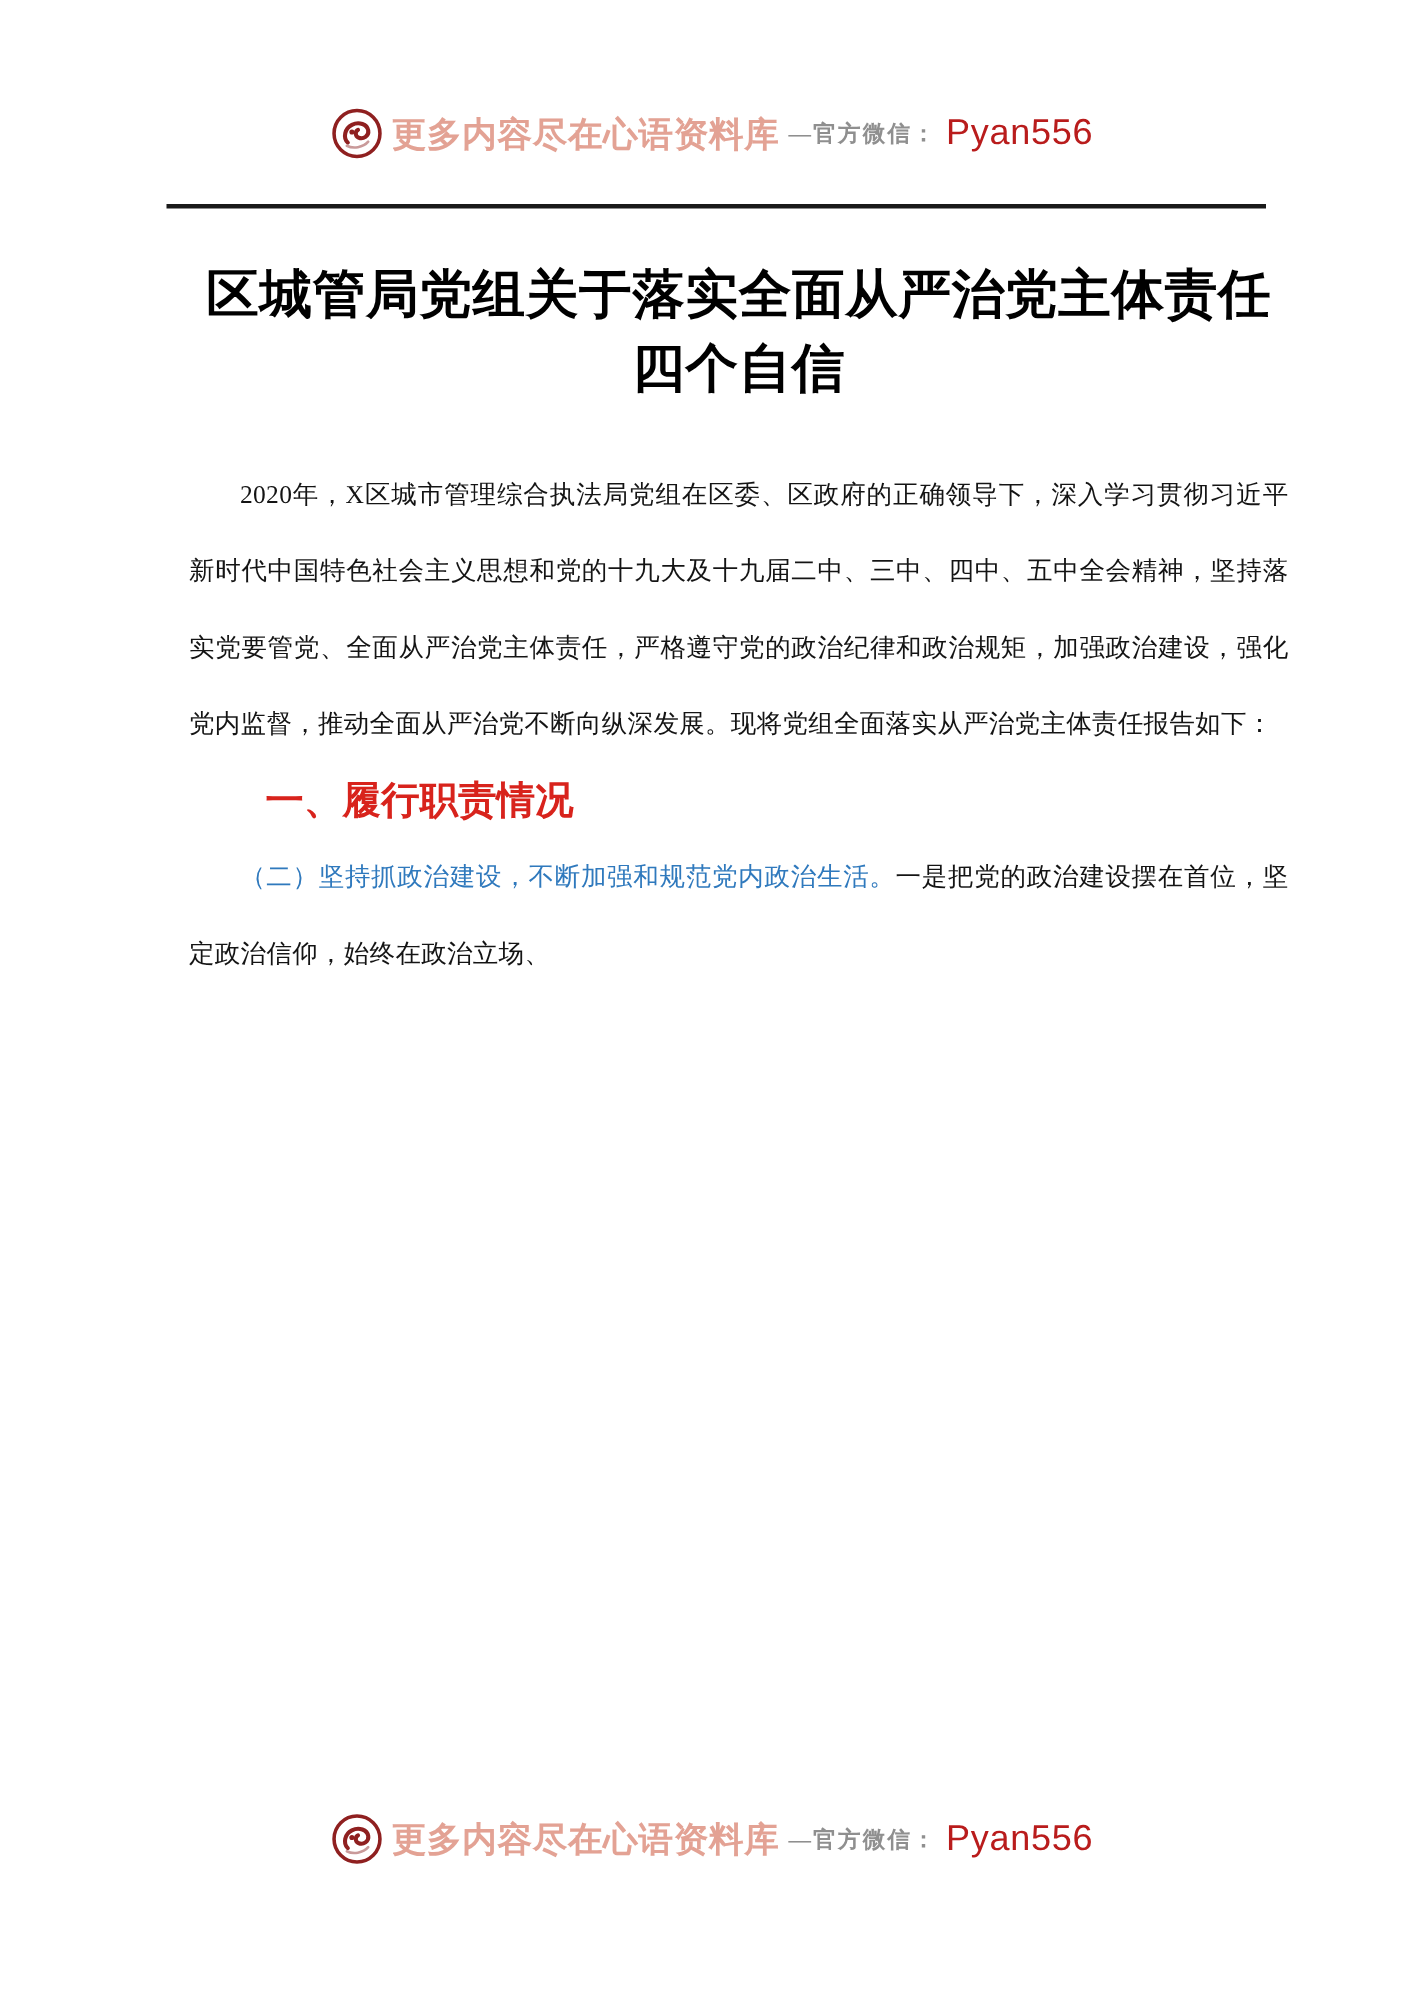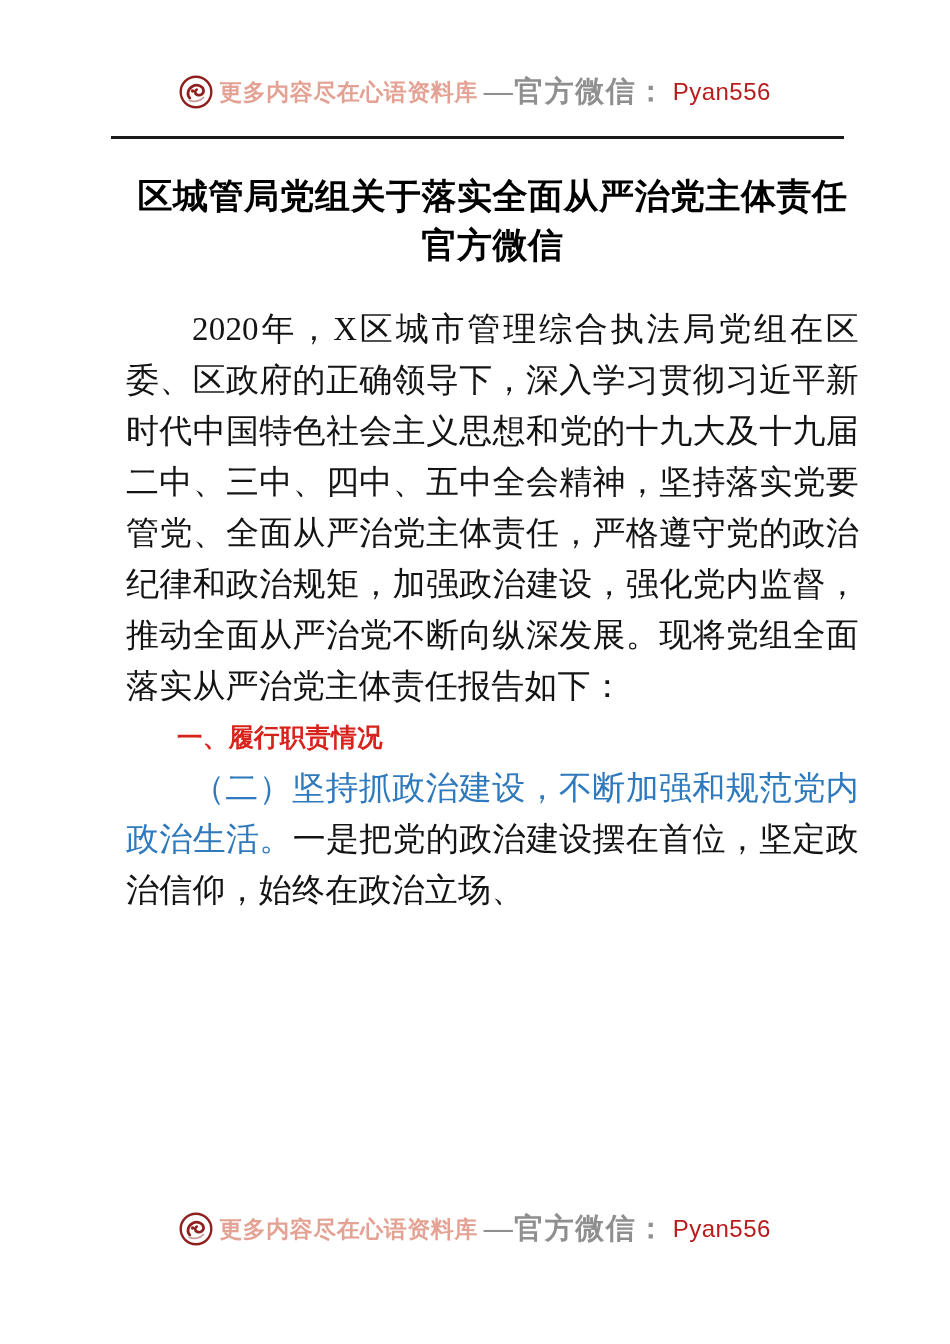--- a/index.html
+++ b/index.html
@@ -41,21 +41,21 @@
     color: #e3a294;
     font-family: "Liberation Serif", "DejaVu Serif", serif;
     font-weight: 700;
     font-size: 23px;
     letter-spacing: 0.5px;
   }
   .wm-text-b {
     color: #8f8f8f;
     font-family: "Liberation Serif", "DejaVu Serif", serif;
     font-weight: 700;
-    font-size: 29px;
+    font-size: 15px;
     letter-spacing: 1.5px;
   }
   .wm-text-c {
     color: #b91c1c;
     font-family: "Liberation Sans", "DejaVu Sans", sans-serif;
     font-weight: 400;
     font-size: 24px;
     letter-spacing: 0.5px;
   }
 
@@ -96,21 +96,21 @@
     line-height: 49px;
     color: #000000;
     text-align: center;
     letter-spacing: 0.5px;
     margin: 0 0 34px 0;
     padding: 0 8px;
   }
 
   p.para {
     margin: 0;
-    font-size: 33px;
+    font-size: 17px;
     line-height: 51px;
     color: #141414;
     text-align: justify;
     text-justify: inter-ideograph;
     text-indent: 2em;
     letter-spacing: 0.2px;
   }
 
   h2.section-head {
     margin: 0;
@@ -143,21 +143,21 @@
       <span class="wm-text-b">—官方微信：</span>
       <span class="wm-text-c">Pyan556</span>
   </div>
 
   <div id="header-rule"></div>
 
   <div class="doc-body">
 
     <h1 class="doc-title">
       <span>区城管局党组关于落实全面从严治党主体责任</span><br>
-      <span>官方微信</span>
+      <span>四个自信</span>
     </h1>
 
     <p class="para">2020年，X区城市管理综合执法局党组在区委、区政府的正确领导下，深入学习贯彻习近平新时代中国特色社会主义思想和党的十九大及十九届二中、三中、四中、五中全会精神，坚持落实党要管党、全面从严治党主体责任，严格遵守党的政治纪律和政治规矩，加强政治建设，强化党内监督，推动全面从严治党不断向纵深发展。现将党组全面落实从严治党主体责任报告如下：</p>
 
     <h2 class="section-head">一、履行职责情况</h2>
 
 
     <p class="para"><span class="sub-label">（二）坚持抓政治建设，不断加强和规范党内政治生活。</span><span>一是把党的政治建设摆在首位，坚定政治信仰，始终在政治立场、</span></p>
 
   </div>

